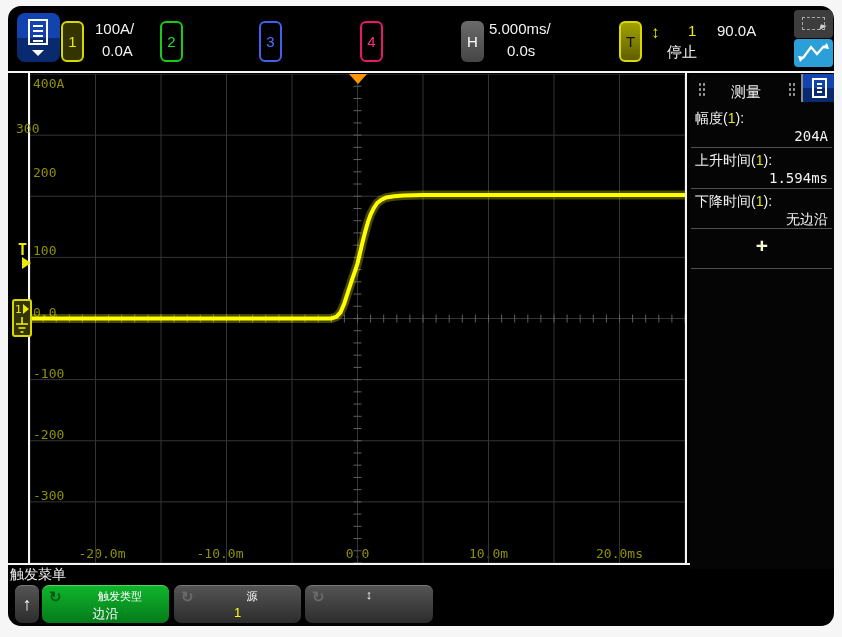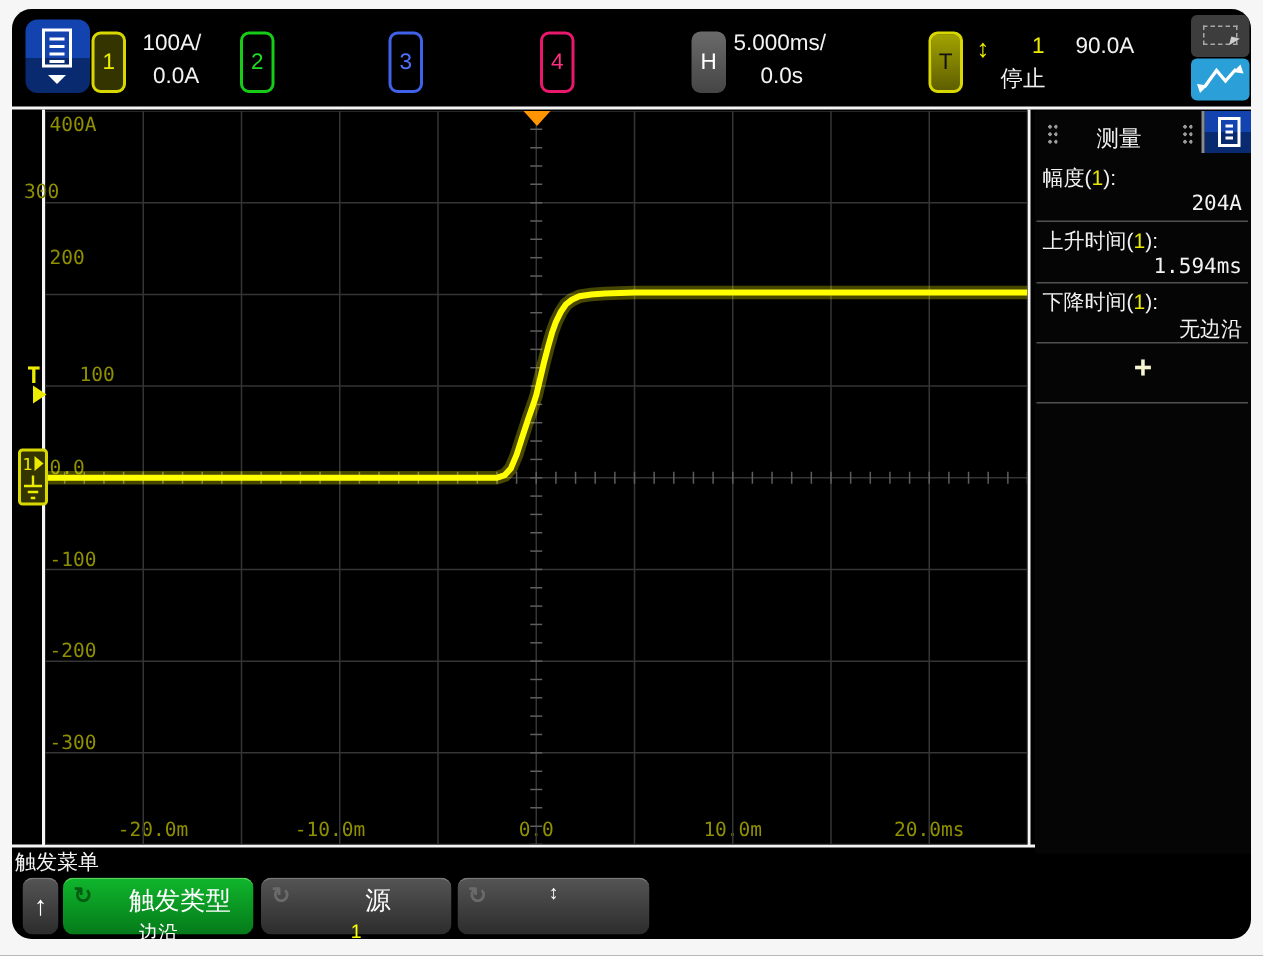--- a/index.html
+++ b/index.html
@@ -50,21 +50,21 @@
   .meas-label .chnum { color:#e8e800; }
   .meas-value { position:absolute; right:6px; color:#f2f2f2; font-size:14px; font-family:"DejaVu Sans Mono",monospace; }
   .pdivider { position:absolute; left:1px; width:141px; height:1px; background:#505050; }
   #add-meas { top:160px; left:0; width:144px; text-align:center; color:#f5f5d2; font-size:21px; font-weight:bold; cursor:pointer; }
 
   
   #menu-title { left:2px; top:560px; color:#f2f2f2; font-size:14px; }
   .softkey { top:579px; height:38px; border-radius:7px; cursor:pointer; text-align:center; }
   .sk-gray { background:linear-gradient(180deg,#545454,#2c2c2c); border-top:1px solid #7a7a7a; }
   .sk-green { background:linear-gradient(180deg,#0fb52c,#057a1a); border-top:1px solid #58d358; }
-  .sk-line1 { font-size:17px; color:#fff; margin-top:3px;padding-left:29px; }
+  .sk-line1 { font-size:11px; color:#fff; margin-top:3px;padding-left:29px; }
   .sk-line2 { font-size:13px; color:#fff; margin-top:1px; }
   .rot-ico { position:absolute; left:7px; top:2px; font-size:15px; font-weight:bold; }
   #back-btn { left:7px; width:24px; text-align:center; color:#fff; font-size:18px; font-weight:bold; line-height:36px; }
 </style>
 </head>
 <body>
 
 <div id="screen">
 
   <div class="abs" id="menu-btn">
@@ -109,21 +109,21 @@
 
   <div class="abs wline" style="left:0; top:65px; width:826px; height:2px"></div>
   <div class="abs wline" style="left:20px; top:67px; width:2px; height:491px"></div>
   <div class="abs wline" style="left:677px; top:67px; width:2px; height:491px"></div>
   <div class="abs wline" style="left:0; top:557px; width:826px; height:2px"></div>
 
   <div id="axis-labels">
       <div class="axis-label" style="left: 25px; top: 70px;">400A</div>
       <div class="axis-label" style="left: 8px; top: 115.125px;">300</div>
       <div class="axis-label" style="left: 25px; top: 159px;">200</div>
-      <div class="axis-label" style="left: 25px; top: 237.375px; margin-left: 20px;">100</div>
+      <div class="axis-label" style="left: 25px; top: 237.375px;">100</div>
       <div class="axis-label" style="left: 25px; top: 298.5px;">0.0</div>
       <div class="axis-label" style="left: 25px; top: 359.625px;">-100</div>
       <div class="axis-label" style="left: 25px; top: 420.75px;">-200</div>
       <div class="axis-label" style="left: 25px; top: 481.875px;">-300</div>
       <div class="axis-label" style="left: 57.5px; top: 540px; width: 60px; text-align: right;">-20.0m</div>
       <div class="axis-label" style="left: 188.5px; top: 540px; width: 60px; text-align: left;">-10.0m</div>
       <div class="axis-label" style="left: 319.5px; top: 540px; width: 60px; text-align: center;">0.0</div>
       <div class="axis-label" style="left: 450.5px; top: 540px; width: 60px; text-align: center;">10.0m</div>
       <div class="axis-label" style="left: 581.5px; top: 540px; width: 60px; text-align: center;">20.0ms</div>
     </div>

